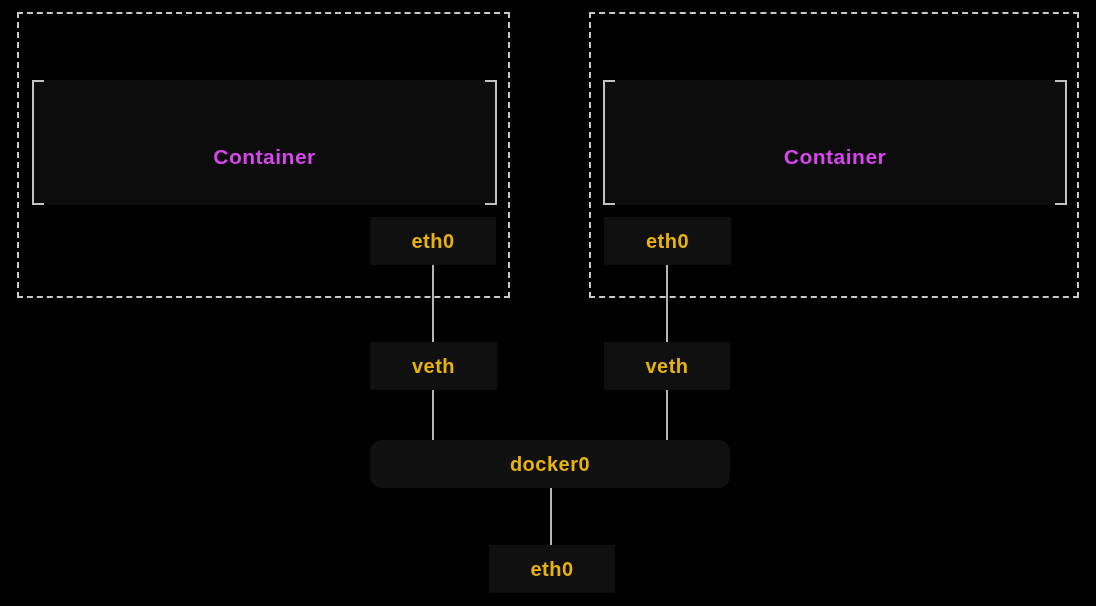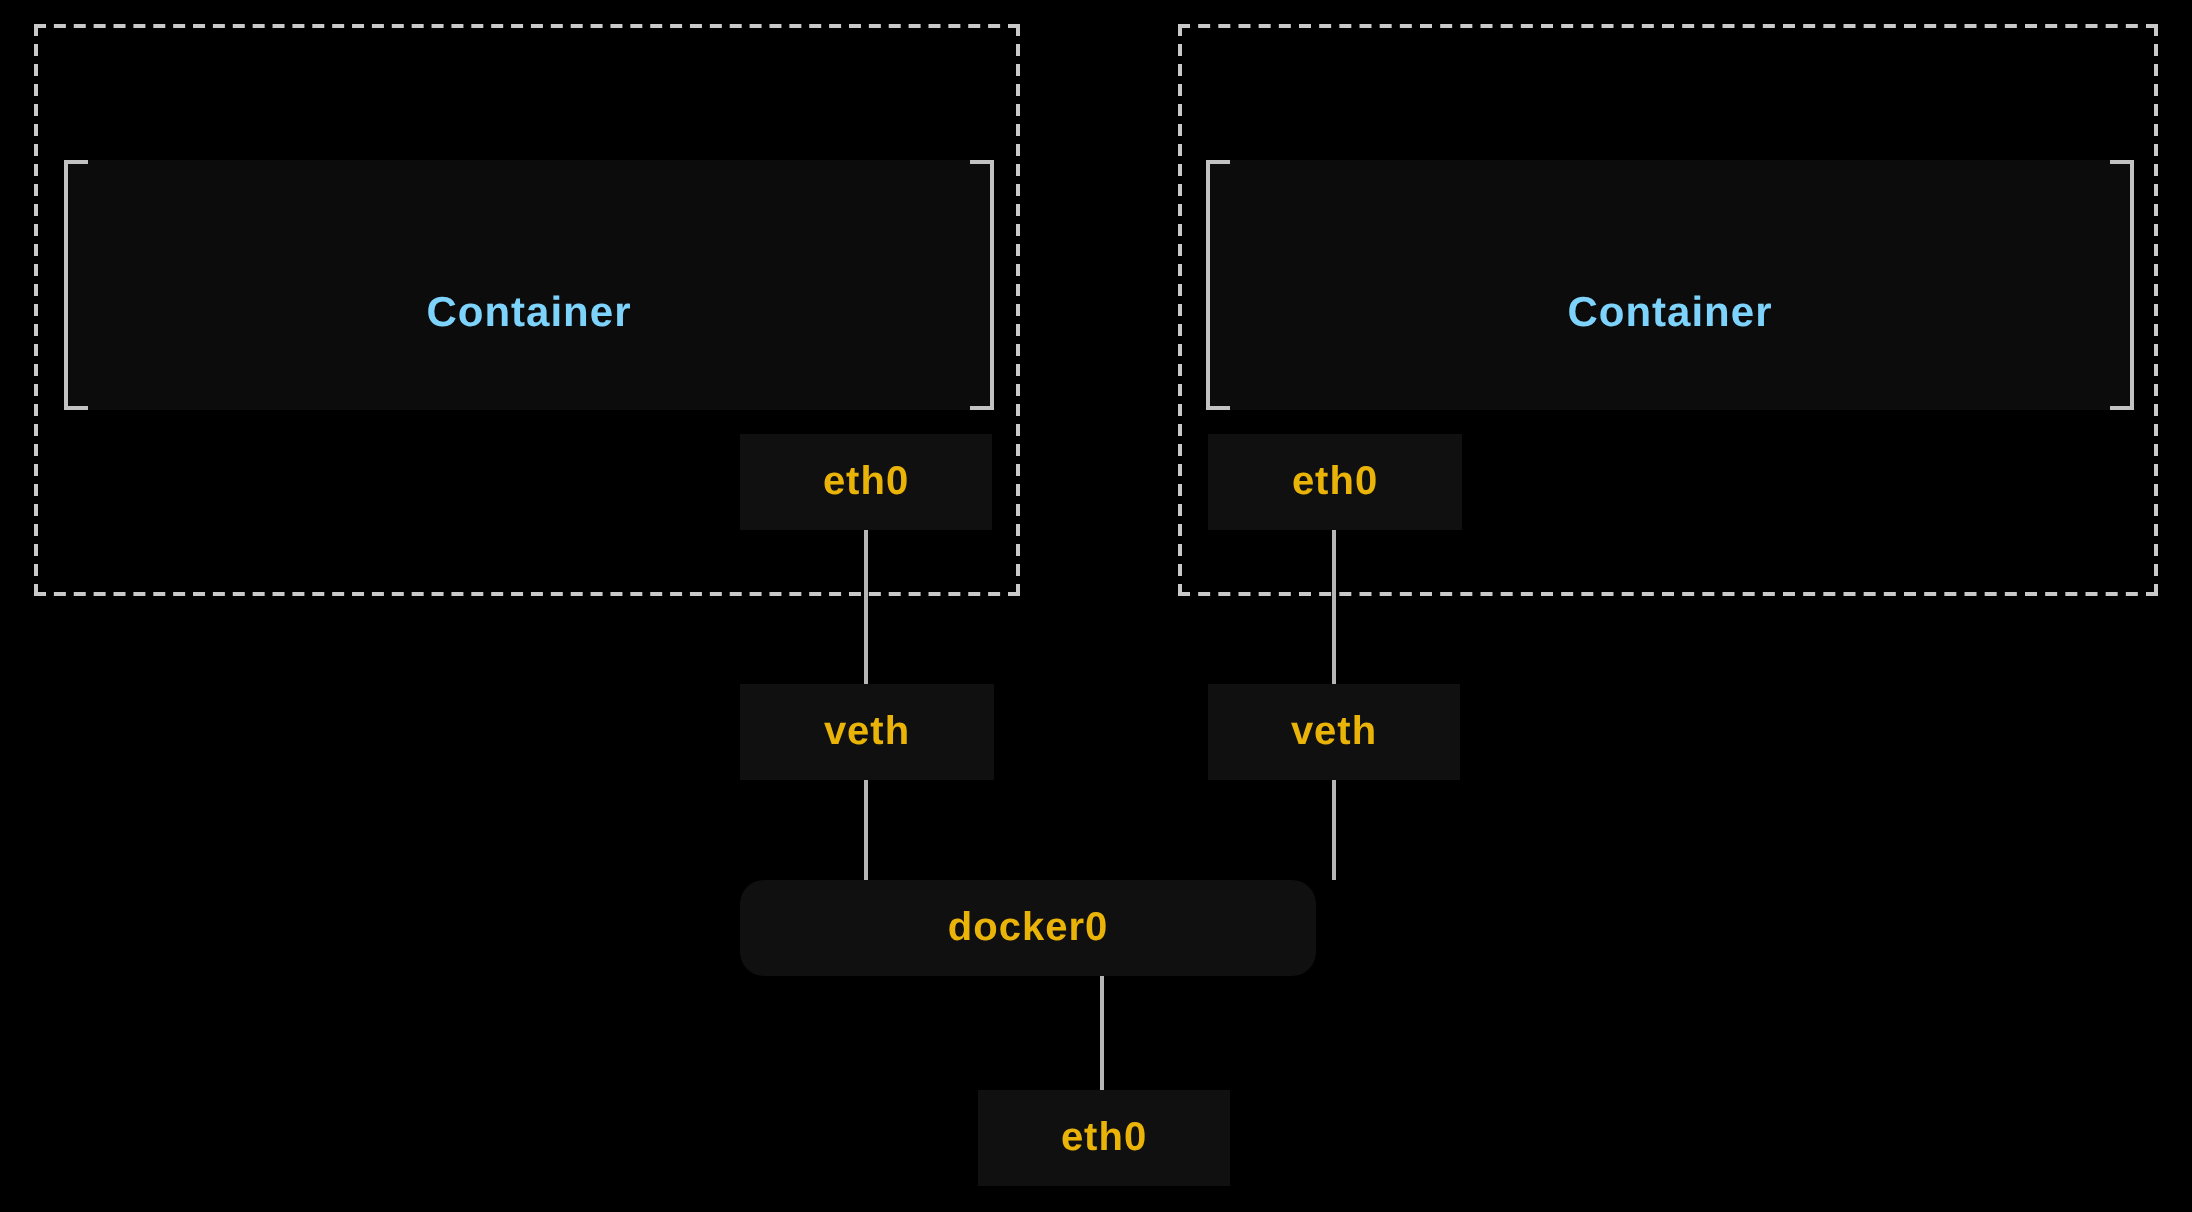--- a/index.html
+++ b/index.html
@@ -52,42 +52,42 @@
   }
   .bracket.br {
     right: 0;
     border-top: 2px solid #c2c2c2;
     border-bottom: 2px solid #c2c2c2;
     border-right: 2px solid #c2c2c2;
   }
   .cbox .label {
     font-size: 21px;
     font-weight: bold;
-    color: #7dd3fc;
+    color: #d946ef;
     letter-spacing: 0.5px;
     margin-top: 28px;
   }
 
   
   .node {
     position: absolute;
     background: #101010;
     display: flex;
     align-items: center;
     justify-content: center;
     font-size: 20px;
     font-weight: bold;
     color: #eab308;
     letter-spacing: 0.5px;
   }
   .eth-c1  { left: 370px; top: 217px; width: 126px; height: 48px; }
   .eth-c2  { left: 604px; top: 217px; width: 127px; height: 48px; }
   .veth1   { left: 370px; top: 342px; width: 127px; height: 48px; }
   .veth2   { left: 604px; top: 342px; width: 126px; height: 48px; }
-  .bridge  { left: 370px; top: 440px; width: 288px; height: 48px; border-radius: 12px; }
+  .bridge  { left: 370px; top: 440px; width: 360px; height: 48px; border-radius: 12px; }
   .eth-host{ left: 489px; top: 545px; width: 126px; height: 48px; }
 
   
   .line {
     position: absolute;
     width: 2px;
     background: #b5b5b5;
   }
   .l1 { left: 432px; top: 265px; height: 77px; }
   .l2 { left: 666px; top: 265px; height: 77px; }

